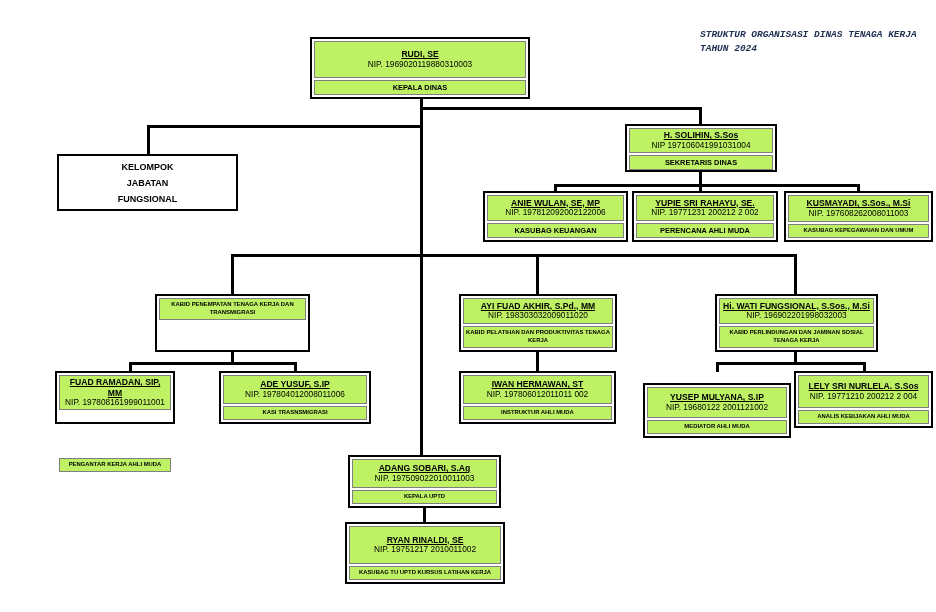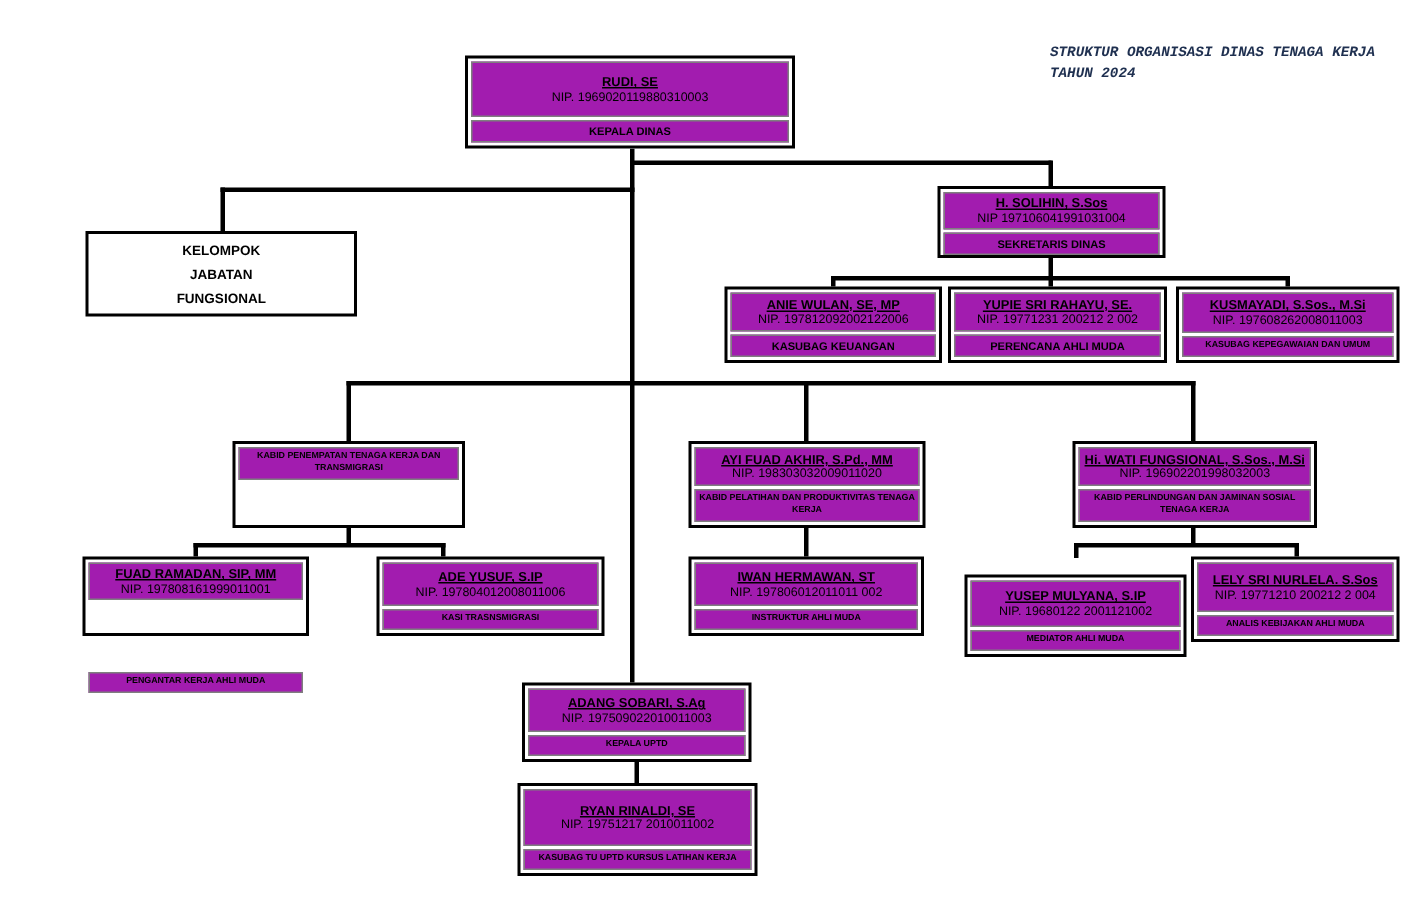--- a/index.html
+++ b/index.html
@@ -13,21 +13,21 @@
     font-size:9.5px; line-height:1.45; color:#1f3050;
   }
   .line { position:absolute; background:#000; }
   .obox {
     position:absolute; box-sizing:border-box; background:#fff;
     border:2.5px solid #000; padding:2px; display:flex; flex-direction:column; gap:2px;
   }
   .obox .cell {
     border:1px solid #7f7f7f; box-sizing:border-box;
     display:flex; flex-direction:column; justify-content:center; align-items:center;
-    text-align:center; background:#a21caf;
+    text-align:center; background:#bef264;
   }
   .obox .name-cell { flex:1 1 auto; padding:1px 2px; }
   .obox .pos-cell { flex:0 0 auto; padding:2px 1px; }
   .nm { font-weight:bold; text-decoration:underline; font-size:8.6px; line-height:1.25; color:#000; }
   .nip { font-size:8.3px; line-height:1.2; color:#000; }
   .pos { font-weight:bold; font-size:7.4px; line-height:1.25; color:#000; }
   .pos.small { font-size:5.9px; line-height:1.35; }
   .plain-box {
     position:absolute; box-sizing:border-box; background:#fff; border:2.5px solid #000;
     display:flex; flex-direction:column; justify-content:center; align-items:center; gap:6px;
@@ -131,30 +131,30 @@
     </div>
     <div class="obox" style="left: 715px; top: 294px; width: 163px; height: 58px;">
       <div class="cell name-cell">
         <div class="nm">Hi. WATI FUNGSIONAL, S.Sos., M.Si</div>
         <div class="nip">NIP. 196902201998032003</div>
       </div>
       <div class="cell pos-cell">
         <div class="pos small">KABID PERLINDUNGAN DAN JAMINAN SOSIAL TENAGA KERJA</div>
       </div>
     </div>
-    <div class="obox" style="left: 55px; top: 371px; width: 151px; height: 53px; gap: 48px;">
+    <div class="obox" style="left: 55px; top: 371px; width: 120px; height: 53px; gap: 48px;">
       <div class="cell name-cell">
         <div class="nm">FUAD RAMADAN, SIP, MM</div>
         <div class="nip">NIP. 197808161999011001</div>
       </div>
       <div class="cell pos-cell">
         <div class="pos small">PENGANTAR KERJA AHLI MUDA</div>
       </div>
     </div>
-    <div class="obox" style="left: 219px; top: 371px; width: 152px; height: 53px; margin-left: 32px;">
+    <div class="obox" style="left: 219px; top: 371px; width: 152px; height: 53px;">
       <div class="cell name-cell">
         <div class="nm">ADE YUSUF, S.IP</div>
         <div class="nip">NIP. 197804012008011006</div>
       </div>
       <div class="cell pos-cell">
         <div class="pos small">KASI TRASNSMIGRASI</div>
       </div>
     </div>
     <div class="obox" style="left: 459px; top: 371px; width: 157px; height: 53px;">
       <div class="cell name-cell">

